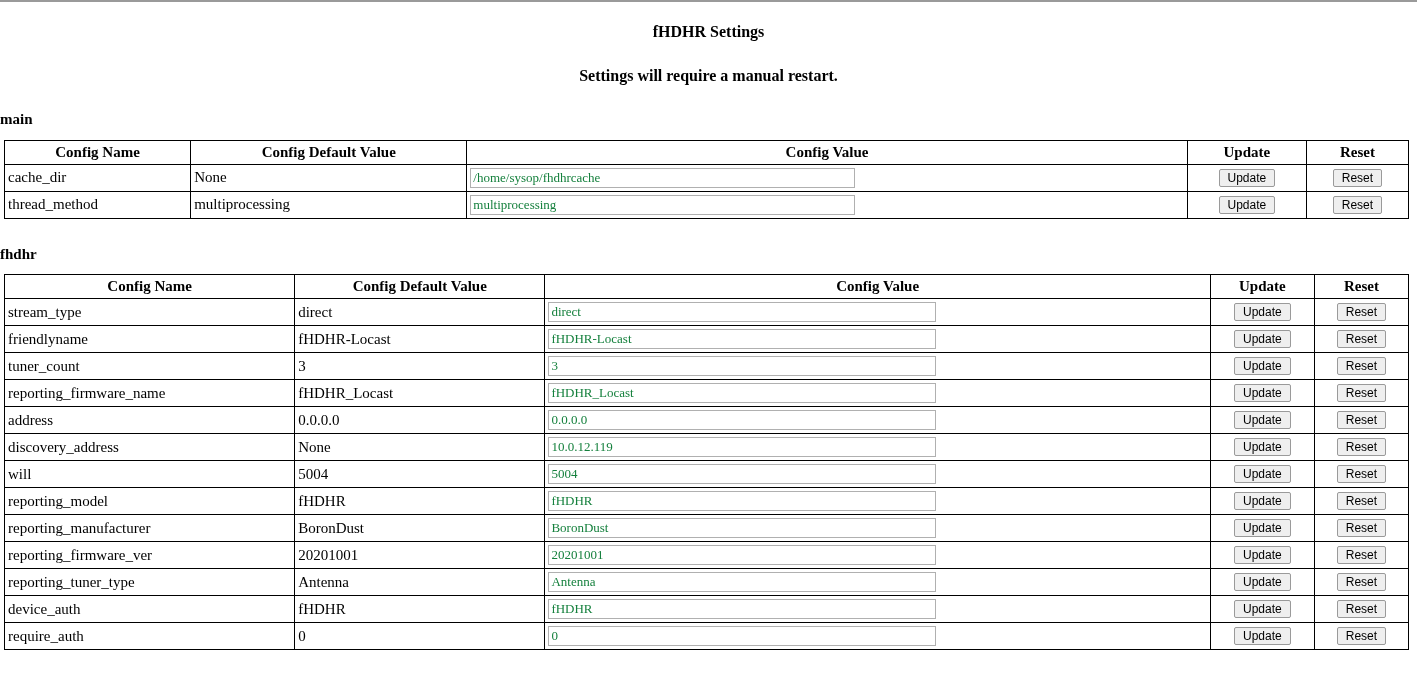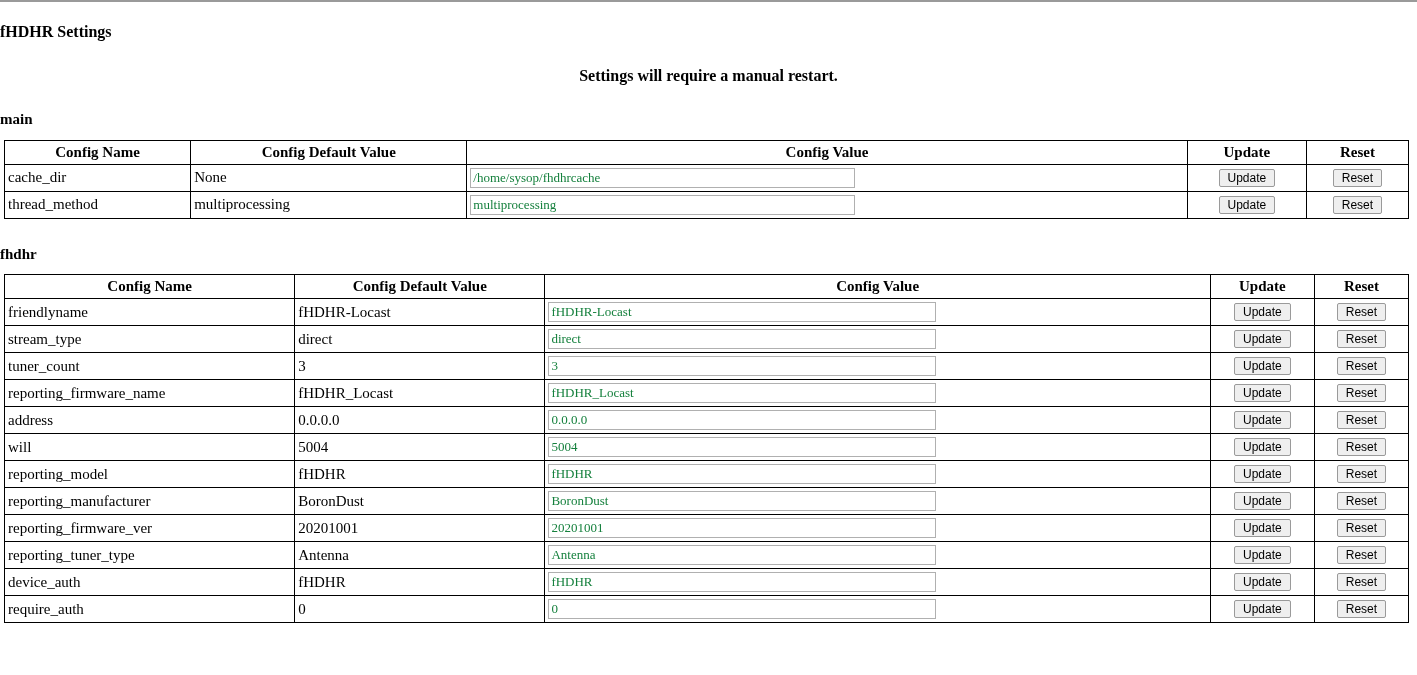--- a/index.html
+++ b/index.html
@@ -13,21 +13,21 @@
     color: #000000;
     width: 1417px;
   }
   .page {
     width: 1417px;
     box-sizing: border-box;
     padding: 0;
     border-top: 2px solid #9a9a9a;
   }
   .title {
-    text-align: left;
+    text-align: center;
     font-weight: bold;
     font-size: 16px;
     margin: 21px 0 0 0;
     line-height: 1.1;
   }
   .subtitle {
     text-align: center;
     font-weight: bold;
     font-size: 16px;
     margin: 26px 0 16px 0;
@@ -182,46 +182,46 @@
       <tr>
         <th>Config Name</th>
         <th>Config Default Value</th>
         <th>Config Value</th>
         <th>Update</th>
         <th>Reset</th>
       </tr>
     </thead>
     <tbody>
       <tr>
+        <td class="name">stream_type</td>
+        <td class="defval">direct</td>
+        <td class="valuecell">
+          <input class="textfield" type="text" value="direct" style="">
+        </td>
+        <td class="btncell">
+          <button class="act">Update</button>
+        </td>
+        <td class="btncell">
+          <button class="act">Reset</button>
+        </td>
+      </tr>
+      <tr>
         <td class="name">friendlyname</td>
         <td class="defval">fHDHR-Locast</td>
         <td class="valuecell">
           <input class="textfield" type="text" value="fHDHR-Locast" style="">
         </td>
         <td class="btncell">
           <button class="act">Update</button>
         </td>
         <td class="btncell">
           <button class="act">Reset</button>
         </td>
       </tr>
       <tr>
-        <td class="name">stream_type</td>
-        <td class="defval">direct</td>
-        <td class="valuecell">
-          <input class="textfield" type="text" value="direct" style="">
-        </td>
-        <td class="btncell">
-          <button class="act">Update</button>
-        </td>
-        <td class="btncell">
-          <button class="act">Reset</button>
-        </td>
-      </tr>
-      <tr>
         <td class="name">tuner_count</td>
         <td class="defval">3</td>
         <td class="valuecell">
           <input class="textfield" type="text" value="3" style="">
         </td>
         <td class="btncell">
           <button class="act">Update</button>
         </td>
         <td class="btncell">
           <button class="act">Reset</button>
@@ -247,20 +247,33 @@
           <input class="textfield" type="text" value="0.0.0.0" style="">
         </td>
         <td class="btncell">
           <button class="act">Update</button>
         </td>
         <td class="btncell">
           <button class="act">Reset</button>
         </td>
       </tr>
       <tr>
+        <td class="name">discovery_address</td>
+        <td class="defval">None</td>
+        <td class="valuecell">
+          <input class="textfield" type="text" value="10.0.12.119" style="">
+        </td>
+        <td class="btncell">
+          <button class="act">Update</button>
+        </td>
+        <td class="btncell">
+          <button class="act">Reset</button>
+        </td>
+      </tr>
+      <tr>
         <td class="name">will</td>
         <td class="defval">5004</td>
         <td class="valuecell">
           <input class="textfield" type="text" value="5004" style="">
         </td>
         <td class="btncell">
           <button class="act">Update</button>
         </td>
         <td class="btncell">
           <button class="act">Reset</button>

